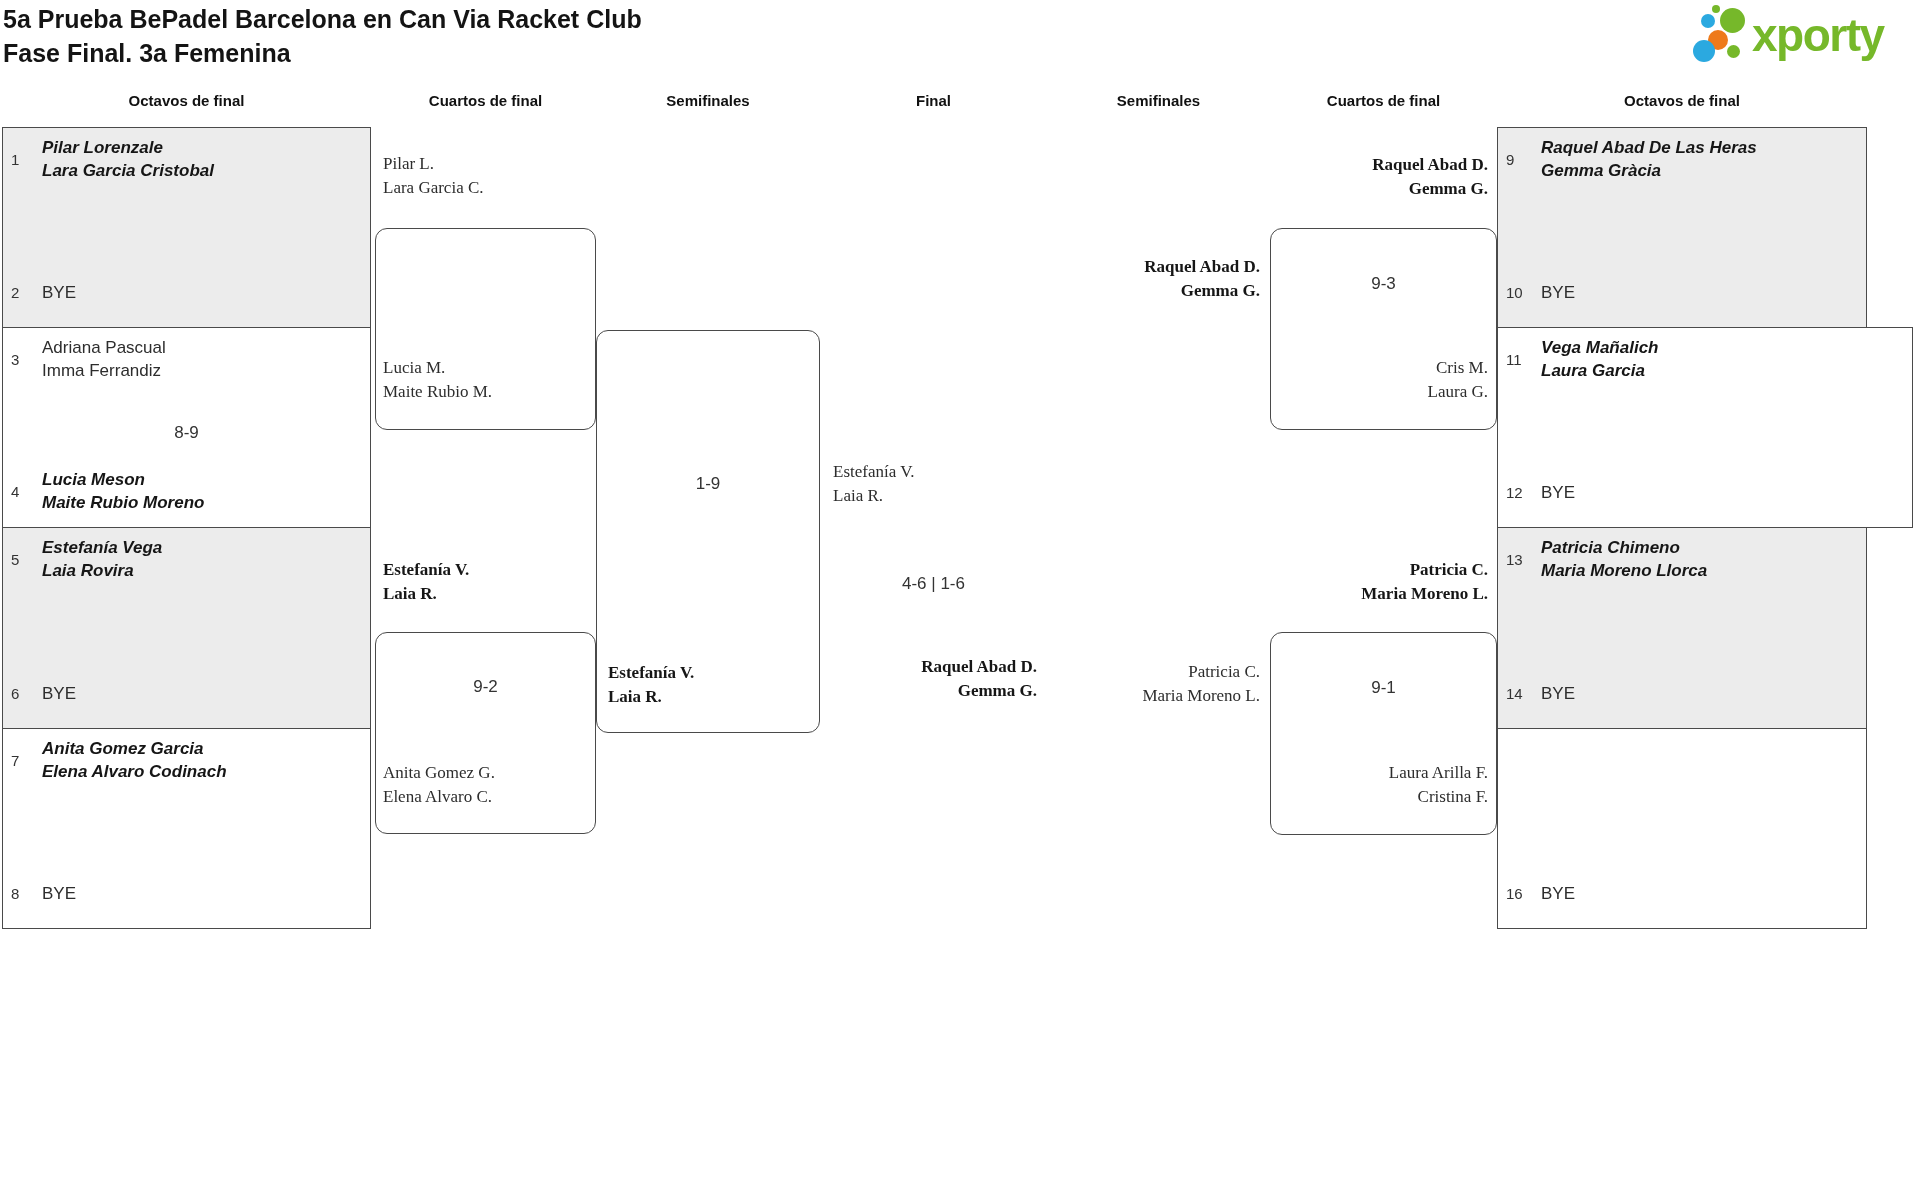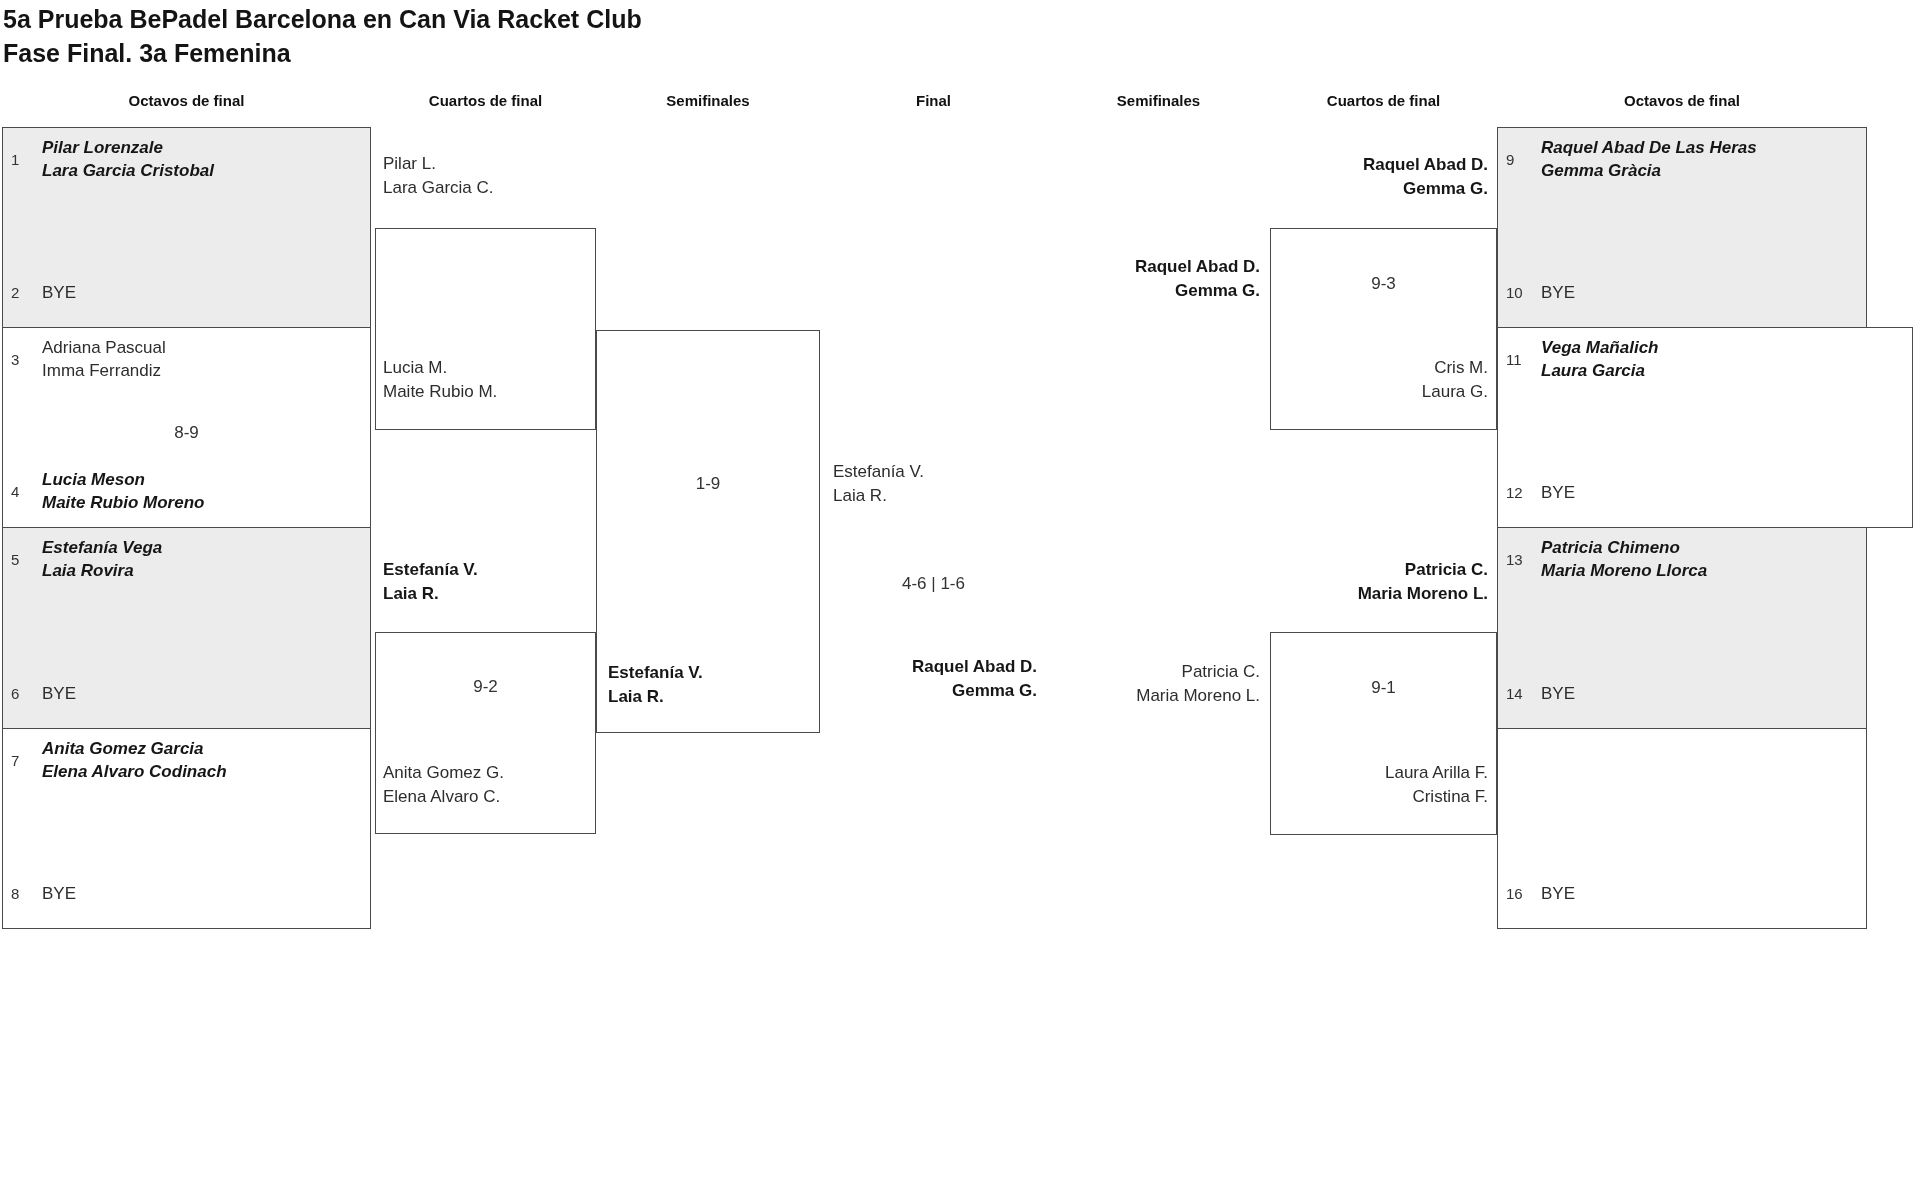--- a/index.html
+++ b/index.html
@@ -5,45 +5,54 @@
   html,body{margin:0;padding:0;background:#ffffff;}
   body{width:1920px;height:1199px;font-family:"Liberation Sans",sans-serif;color:#1c1c1c;}
   .canvas{position:relative;width:1920px;height:1199px;overflow:hidden;background:#fff;}
 
   .title-line{position:absolute;left:3px;font-size:25px;font-weight:700;color:#141414;white-space:nowrap;}
 
   .round-header{position:absolute;top:92px;font-size:15px;font-weight:600;color:#111;text-align:center;white-space:nowrap;}
 
   .m-box{position:absolute;border:1px solid #4a4a4a;box-sizing:border-box;background:#fff;}
   .m-box.shade{background:#ececec;}
-  .m-box.open{background:transparent;}
+  .m-box.open{background:transparent;border-radius:12px;}
 
   .team{position:absolute;left:8px;display:flex;align-items:center;gap:9px;}
   .team .seed{width:22px;min-width:22px;font-size:15px;color:#333;text-align:left;}
   .team .names{font-size:17px;line-height:23px;color:#2d2d2d;white-space:nowrap;}
   .team .names.bold{font-weight:700;color:#161616;font-style:italic;}
 
   .score{position:absolute;left:0;width:100%;text-align:center;font-size:17px;color:#333;white-space:nowrap;}
 
-  .lbl{position:absolute;font-size:17px;line-height:24px;color:#2d2d2d;white-space:nowrap;}
+  .lbl{position:absolute;font-size:17px;line-height:24px;color:#2d2d2d;white-space:nowrap;font-family:Liberation Serif, serif;}
   .lbl.bold{font-weight:700;color:#161616;}
   .lbl.right{text-align:right;}
 
   .logo{position:absolute;left:1686px;top:4px;width:230px;height:66px;}
   .logo .dot{position:absolute;border-radius:50%;}
   .logo .word{position:absolute;left:66px;top:4px;font-size:46px;font-weight:700;letter-spacing:-1.5px;color:#76b82a;}
 </style>
 </head>
 <body>
 
 <div class="canvas">
 
   <div class="title-line" style="top:5px">5a Prueba BePadel Barcelona en Can Via Racket Club</div>
   <div class="title-line" style="top:39px">Fase Final. 3a Femenina</div>
 
+  <div class="logo">
+    <span class="dot" style="left:26px;top:1px;width:8px;height:8px;background:#76b82a;"></span>
+    <span class="dot" style="left:15px;top:10px;width:14px;height:14px;background:#2ba9e0;"></span>
+    <span class="dot" style="left:34px;top:4px;width:25px;height:25px;background:#76b82a;"></span>
+    <span class="dot" style="left:22px;top:26px;width:20px;height:20px;background:#ee7a1a;"></span>
+    <span class="dot" style="left:7px;top:36px;width:22px;height:22px;background:#2ba9e0;"></span>
+    <span class="dot" style="left:41px;top:41px;width:13px;height:13px;background:#76b82a;"></span>
+    <span class="word">xporty</span>
+  </div>
 
   <div class="round-header" style="left:2px;width:369px">Octavos de final</div>
   <div class="round-header" style="left:375px;width:221px">Cuartos de final</div>
   <div class="round-header" style="left:596px;width:224px">Semifinales</div>
   <div class="round-header" style="left:820px;width:227px">Final</div>
   <div class="round-header" style="left:1047px;width:223px">Semifinales</div>
   <div class="round-header" style="left:1270px;width:227px">Cuartos de final</div>
   <div class="round-header" style="left:1497px;width:370px">Octavos de final</div>
 
   <div class="m-box shade" style="left:2px;top:127px;width:369px;height:201px">

